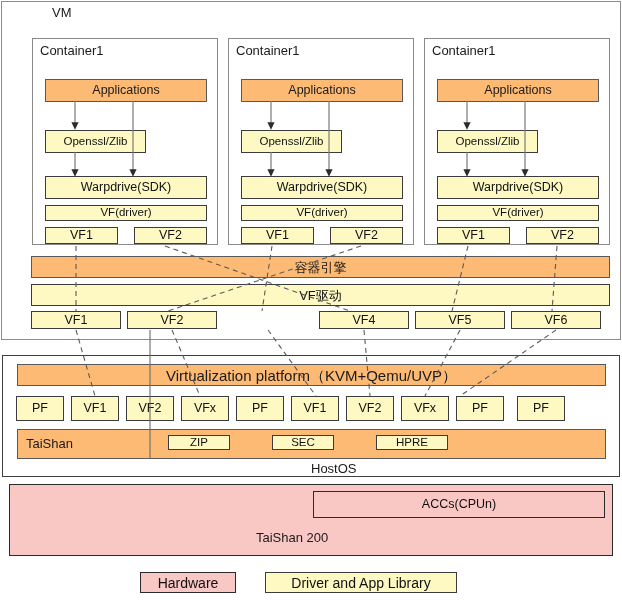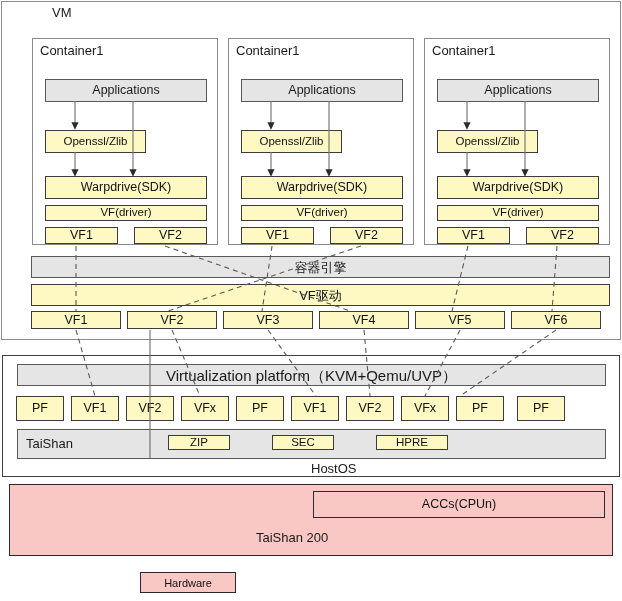--- a/index.html
+++ b/index.html
@@ -32,21 +32,21 @@
     background: #fef9c3;
     border: 1px solid #3b3b3b;
     color: #111;
   }
   .pink {
     background: #f9c7c4;
     border: 1px solid #2b2b2b;
     color: #111;
   }
   .plain {
-    background: #e5e5e5;
+    background: #fdba74;
     border: 1px solid #595959;
   }
 
   
   .lbl {
     position: absolute;
     font-size: 13px;
     line-height: 1;
     white-space: nowrap;
   }
@@ -85,21 +85,21 @@
     overflow: visible;
     pointer-events: none;
   }
   svg.ovl.solid { pointer-events: none; }
 
   .legend-box {
     position: absolute;
     display: flex;
     align-items: center;
     justify-content: center;
-    font-size: 11px;
+    font-size: 14px;
     white-space: nowrap;
   }
 </style>
 </head>
 <body>
 
 <div id="stage">
 
   <div class="frame" style="left:1px; top:1px; width:620px; height:339px;"></div>
   <div class="lbl lbl-left" style="left:9px; top:6px;margin-left:43px;">VM</div>
@@ -133,21 +133,20 @@
     <div class="box blue" style="left:12px; top:188px; width:73px; height:17px;">VF1</div>
     <div class="box blue" style="left:101px; top:188px; width:73px; height:17px;">VF2</div>
   </div>
 
   <div class="box plain" style="left:31px; top:256px; width:579px; height:22px; font-size:13px;">容器引擎</div>
 
   <div class="box blue" style="left:31px; top:284px; width:579px; height:22px; font-size:13px;">VF驱动</div>
 
   <div class="box blue" style="left:31px; top:311px; width:90px; height:18px;">VF1</div>
   <div class="box blue" style="left:127px; top:311px; width:90px; height:18px;">VF2</div>
-  <div class="box blue" style="left:223px; top:311px; width:90px; height:18px;">VF3</div>
   <div class="box blue" style="left:319px; top:311px; width:90px; height:18px;">VF4</div>
   <div class="box blue" style="left:415px; top:311px; width:90px; height:18px;">VF5</div>
   <div class="box blue" style="left:511px; top:311px; width:90px; height:18px;">VF6</div>
 
   <div class="frame2" style="left:2px; top:355px; width:618px; height:122px;"></div>
 
   <div class="box plain" style="left:17px; top:364px; width:589px; height:22px; font-size:15px;">Virtualization platform（KVM+Qemu/UVP）</div>
 
   <div class="box blue" style="left:16px; top:396px; width:48px; height:25px;">PF</div>
   <div class="box blue" style="left:71px; top:396px; width:48px; height:25px;">VF1</div>
@@ -166,20 +165,21 @@
   <div class="box blue" style="left:272px; top:435px; width:62px; height:15px; font-size:11.5px;">SEC</div>
   <div class="box blue" style="left:376px; top:435px; width:72px; height:15px; font-size:11.5px;">HPRE</div>
 
   <div class="lbl" style="left:283px; top:462px;margin-left:28px;">HostOS</div>
 
   <div class="pink" style="position:absolute; left:9px; top:484px; width:604px; height:72px;"></div>
   <div class="box pink" style="left:313px; top:491px; width:292px; height:27px;">ACCs(CPUn)</div>
   <div class="lbl" style="left:256px; top:531px;">TaiShan 200</div>
 
   <div class="legend-box pink" style="left:140px; top:572px; width:96px; height:21px;">Hardware</div>
+  <div class="legend-box blue" style="left:265px; top:572px; width:192px; height:21px;">Driver and App Library</div>
 
   <svg class="ovl solid" viewBox="0 0 622 601" xmlns="http://www.w3.org/2000/svg">
     <defs>
       <marker id="ah" markerWidth="7" markerHeight="7" refX="3.2" refY="3" orient="auto">
         <path d="M0,0 L6.4,3 L0,6 z" fill="#2b2b2b"></path>
       </marker>
     </defs>
     <g stroke="#7a7a7a" stroke-width="1.2" fill="none" marker-end="url(#ah)">
 
       <path d="M75,101 L75,126"></path>

